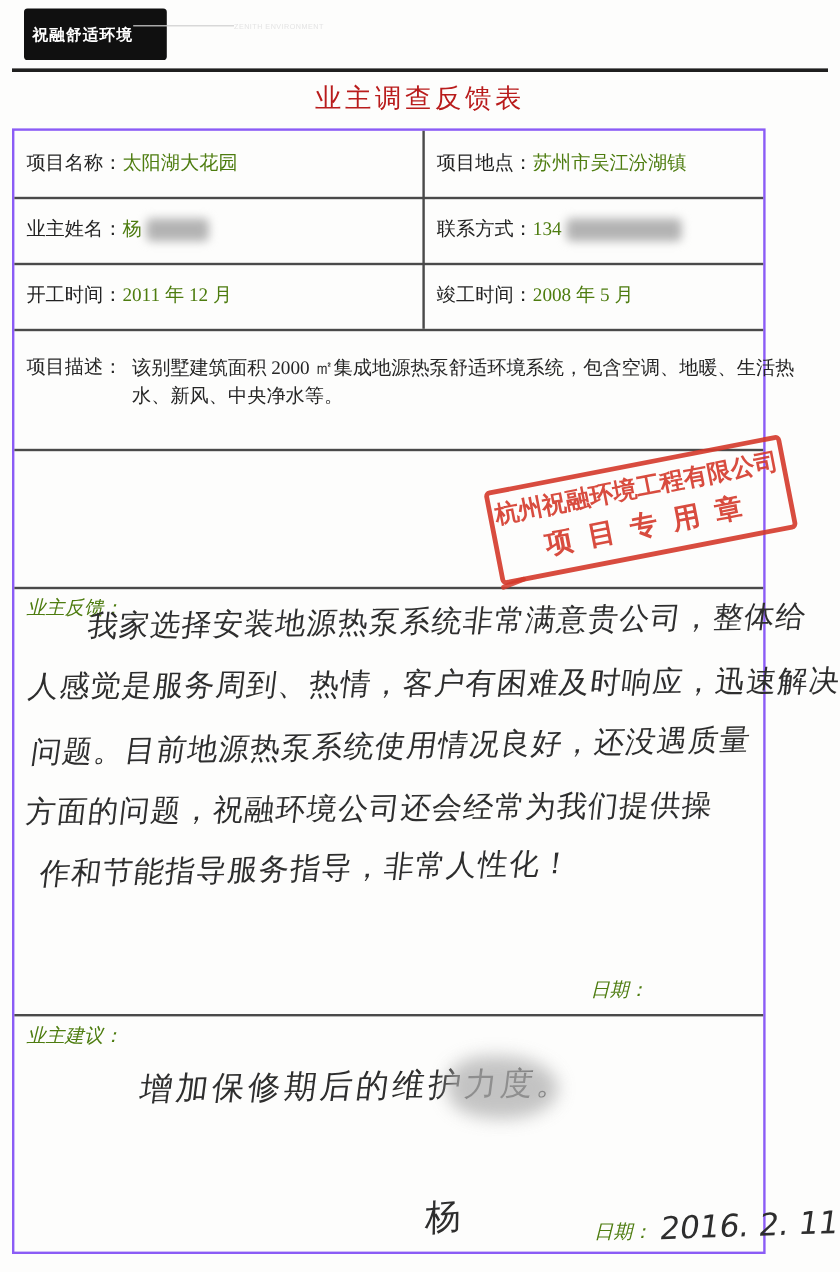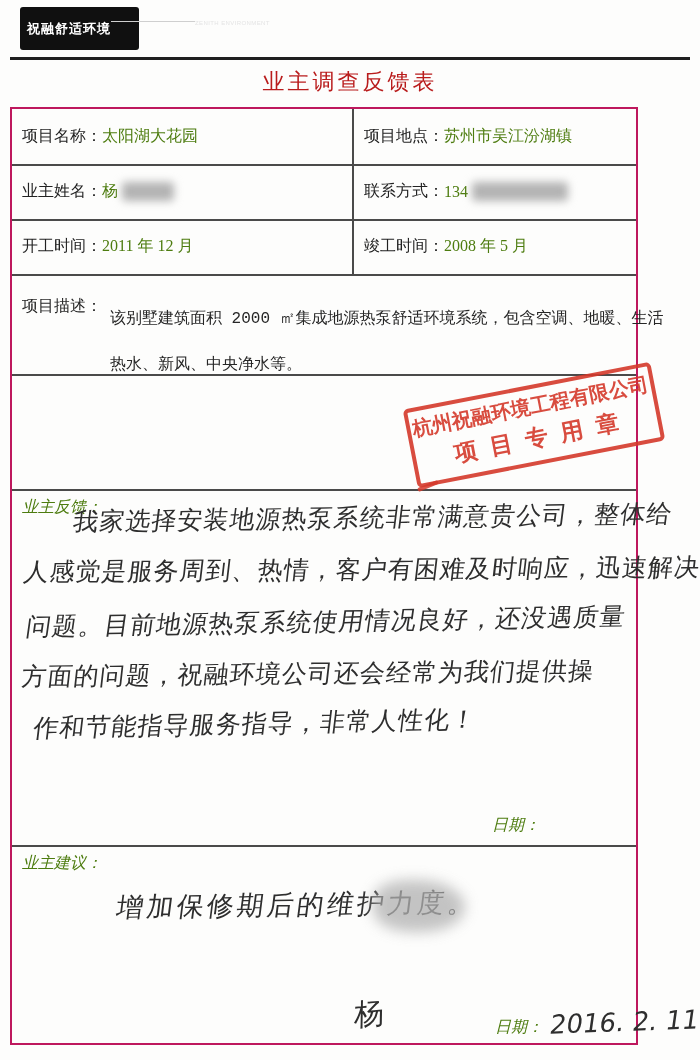--- a/index.html
+++ b/index.html
@@ -19,34 +19,34 @@
   .logo-sep { width:84px; height:1px; background:#cfcfcf; margin:1px 0 1px 0; }
   .logo-en { color:#e4e4e4; font-size:6px; letter-spacing:.4px;
     font-family:"Liberation Sans", sans-serif; white-space:nowrap; }
   .top-rule { position:absolute; left:10px; right:10px; top:57px; height:3px;
     background:#1f1f1f; }
   .title { position:absolute; left:0; right:0; top:67px; text-align:center;
     font-size:22px; letter-spacing:3px; color:#b91c1c; }
 
   
   .tbl { position:absolute; left:10px; top:107px; width:628px; height:938px;
-    border:2px solid #be185d; }
+    border:2px solid #8b5cf6; }
   .hl { position:absolute; left:0; right:0; height:2px; background:#4a4a4a; }
   .vl { position:absolute; top:0; width:2px; height:165px; left:340px; background:#4a4a4a; }
   .cell { position:absolute; display:flex; align-items:center; padding-left:10px;
     font-size:16px; white-space:nowrap; }
   .lbl { color:#222; }
   .val { color:#4d7c0f; }
   .redact { display:inline-block; height:19px; background:#b3b3b3;
     filter:blur(4px); border-radius:4px; margin-left:4px; vertical-align:-4px; }
 
   .desc-cell { position:absolute; left:0; top:165px; width:676px; height:100px;
     display:flex; padding:22px 14px 12px 10px; font-size:16px; }
   .desc-lbl { flex:0 0 88px; }
-  .desc-val { flex:1; line-height:46px;font-family:Liberation Mono, monospace; }
+  .desc-val { flex:1; line-height:23px; }
 
   
   .hand { position:absolute; font-family:"DejaVu Sans", sans-serif;
     color:#2e2e2e; white-space:nowrap; transform:skewX(-8deg) rotate(-0.8deg); }
   .fb-line { font-size:25px; letter-spacing:1px; }
 
   .date-lbl { position:absolute; font-size:16px; color:#4d7c0f;font-style:italic; }
 
   
   .stamp { position:absolute; left:408px; top:385px; width:252px; height:80px;

